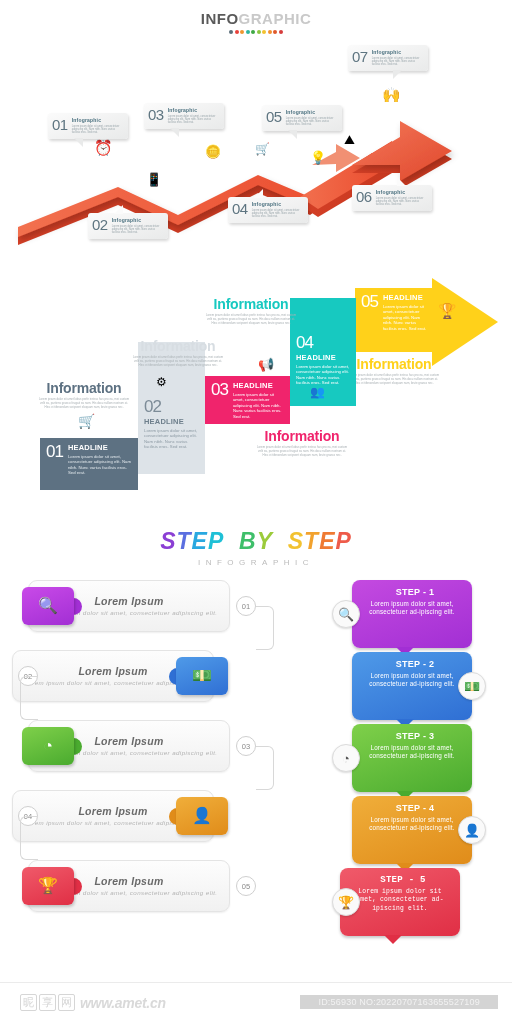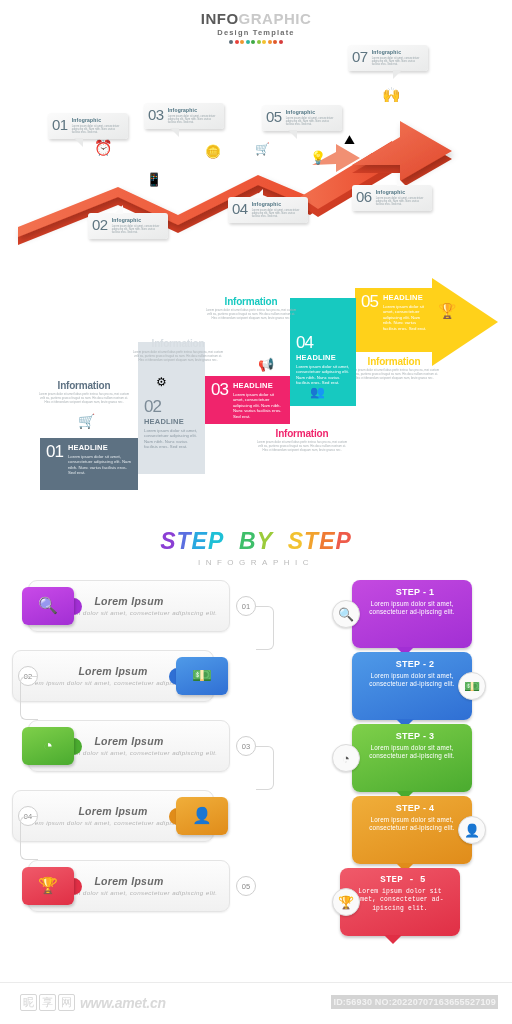--- a/index.html
+++ b/index.html
@@ -46,21 +46,21 @@
   
   .sec2 { position: absolute; top: 278px; left: 0; width: 512px; height: 235px; }
   .stair { position: absolute; padding: 5px 6px; }
   .st-row { display: flex; align-items: flex-start; gap: 5px; }
   .st-num { font-size: 17px; font-weight: 300; line-height: 17px; letter-spacing: -1px; }
   .st-head { font-size: 7.5px; font-weight: bold; letter-spacing: .2px; }
   .st-body { font-size: 4.3px; line-height: 5.6px; margin-top: 1.5px; }
   .st-icon { text-align: center; font-size: 15px; line-height: 1; }
 
   .infoblk { position: absolute; text-align: center; width: 92px; }
-  .infoblk .ib-title { font-size: 10px; font-weight: bold; letter-spacing: -.2px; }
+  .infoblk .ib-title { font-size: 14px; font-weight: bold; letter-spacing: -.2px; }
   .infoblk .ib-text { font-size: 2.9px; color: #a9b0b4; line-height: 3.8px; margin-top: 2px; }
 
   
   .sec3-title { position: absolute; top: 528px; left: 0; width: 512px; text-align: center; }
   .sbs { font-size: 23px; font-weight: bold; font-style: italic; letter-spacing: 1px; }
   .sbs span { display: inline-block; }
   .sbs-sub { font-size: 8px; color: #bcbcbc; letter-spacing: 5.5px; margin-top: 3px; }
 
   
   .llist { position: absolute; left: 0; top: 580px; width: 300px; }
@@ -117,32 +117,31 @@
 
   
   .footer { position: absolute; bottom: 0; left: 0; width: 512px; height: 42px;
             border-top: 1px solid #ebebeb; background: #fff; }
   .wm { position: absolute; left: 20px; top: 11px; display: flex; align-items: center; gap: 5px; }
   .wm-cn { display: flex; gap: 2px; }
   .wm-box { width: 17px; height: 17px; border: 1.5px solid #d6d6d6; border-radius: 2px;
             color: #d6d6d6; font-size: 11px; display: flex; align-items: center; justify-content: center; }
   .wm-url { font-size: 14px; color: #d9d9d9; font-style: italic; font-weight: bold; letter-spacing: -.3px; }
   .wm-id { position: absolute; right: 14px; top: 12px; background: #d4d4d4; color: #f2f2f2;
-           font-size: 9px; padding: 2px 2px; letter-spacing: .2px; font-weight: bold; }
+           font-size: 9px; padding: 2px 18px; letter-spacing: .2px; }
 </style>
 </head>
 <body>
 
 <div class="page">
 
   <div class="header">
     <div class="logo-title">
       <span class="logo-info">INFO</span><span class="logo-graphic">GRAPHIC</span>
     </div>
-    <div class="logo-sub">Design Template</div>
     <div class="dots" id="header-dots">
         <div class="dot" style="background: rgb(91, 110, 122);"></div>
         <div class="dot" style="background: rgb(232, 65, 58);"></div>
         <div class="dot" style="background: rgb(240, 150, 47);"></div>
         <div class="dot" style="background: rgb(47, 181, 160);"></div>
         <div class="dot" style="background: rgb(63, 168, 69);"></div>
         <div class="dot" style="background: rgb(140, 198, 63);"></div>
         <div class="dot" style="background: rgb(242, 194, 48);"></div>
         <div class="dot" style="background: rgb(242, 145, 48);"></div>
         <div class="dot" style="background: rgb(224, 90, 43);"></div>

